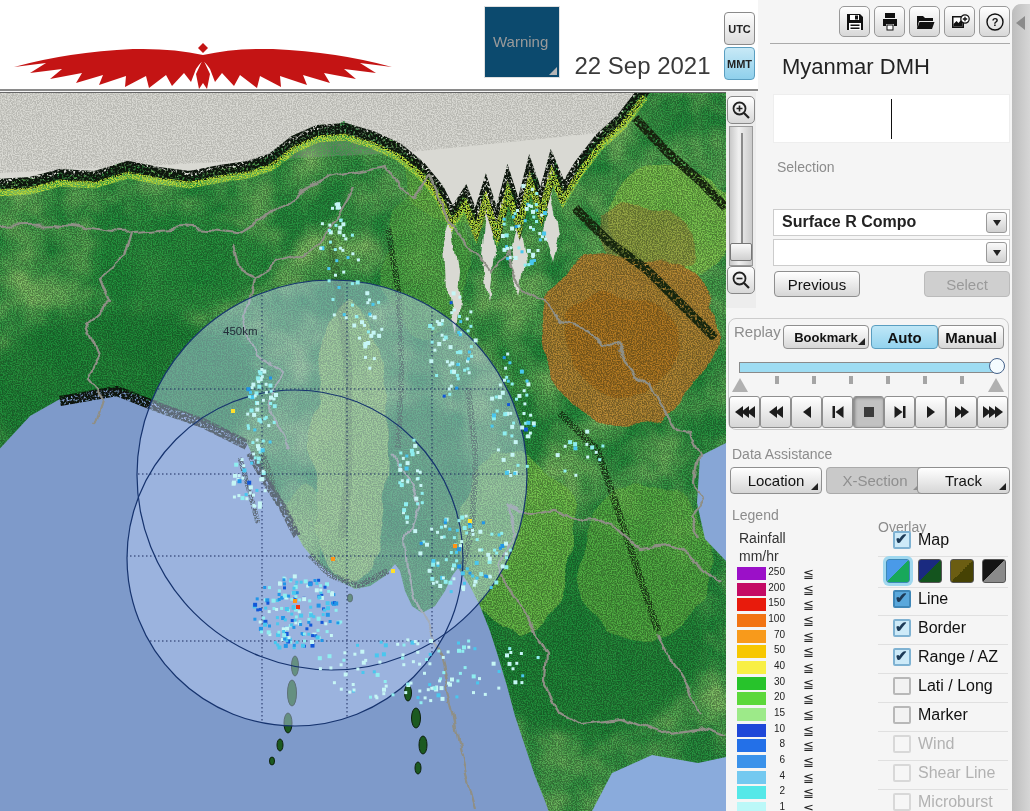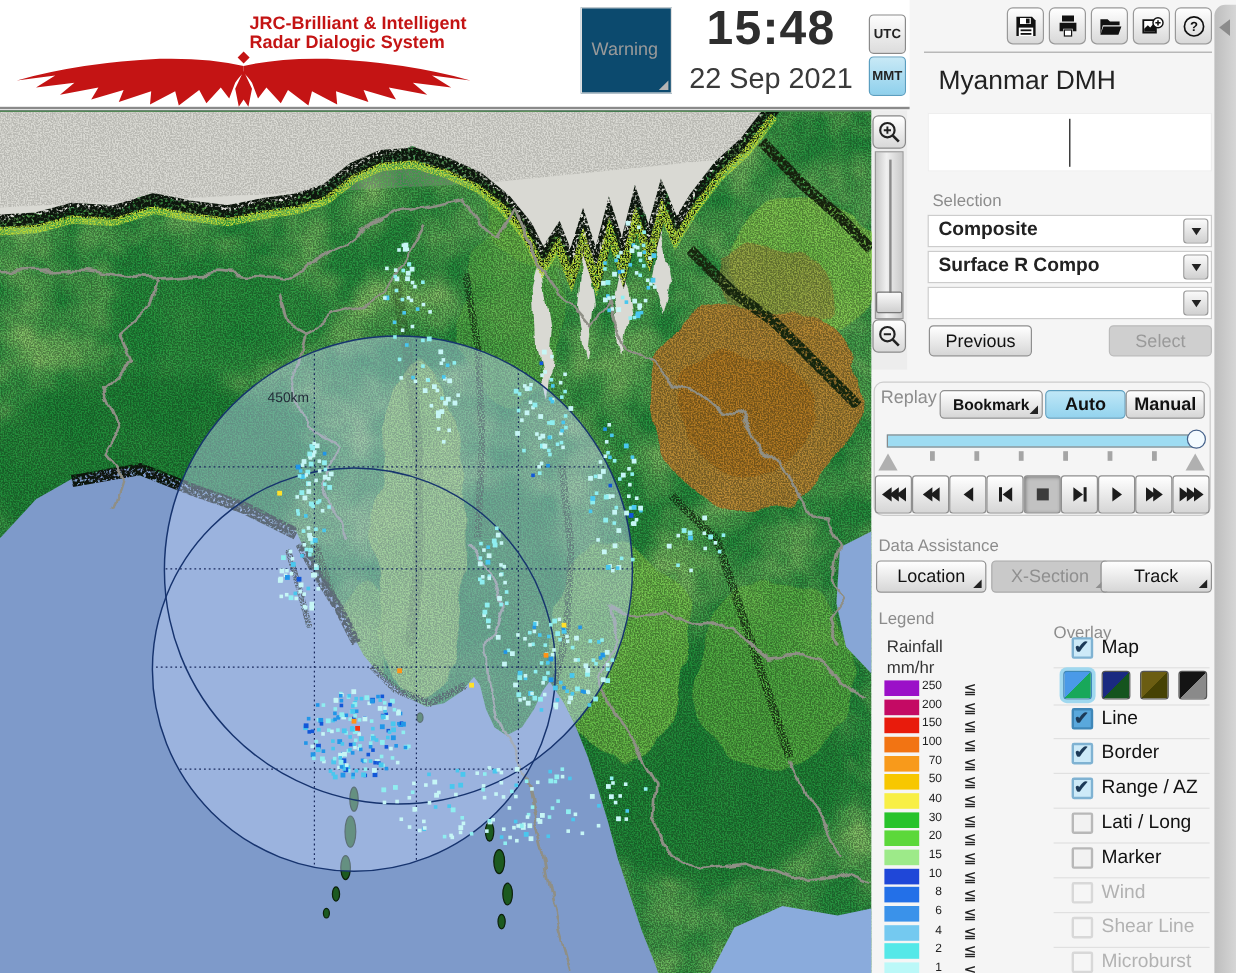--- a/index.html
+++ b/index.html
@@ -95,37 +95,32 @@
 #zoom-thumb { position:absolute; left:0px; top:116px; width:22px; height:18px; background:linear-gradient(#fafafa,#cfcfcf); border:1px solid #777; border-radius:2px; }
 
 #map-wrap { left:0; top:92px; width:726px; height:719px; border-top:1px solid #666; background:#27913f; }
 </style>
 </head>
 <body>
 
 <div id="app">
 
   <div id="header-left" class="abs">
-    <div id="logo-sub" class="abs">
-      <div>JRC-Brilliant &amp; Intelligent</div>
-      <div>Radar  Dialogic  System</div>
-    </div>
     <svg class="abs" style="left:8px; top:42px;" width="390" height="48" viewBox="0 0 390 48">
       <g fill="#c41414">
         <path d="M195,11 L190,6 L195,1 L200,6 Z"></path>
         <path d="M195,13 Q225,6 265,7 Q330,10 384,25 L352,21 L368,31 L336,27 L348,37 L316,31 L322,41 L295,33 L299,43 L272,34 L273,45 L252,34 L249,46 L232,33 L226,44 L214,31 L207,40 L202,27 Q198,21 195,19 Z"></path>
         <path d="M195,13 Q165,6 125,7 Q60,10 6,25 L38,21 L22,31 L54,27 L42,37 L74,31 L68,41 L95,33 L91,43 L118,34 L117,45 L138,34 L141,46 L158,33 L164,44 L176,31 L183,40 L188,27 Q192,21 195,19 Z"></path>
         <path d="M195,17 L202,32 L199,47 L195,41 L191,47 L188,32 Z"></path>
       </g>
     </svg>
     <div id="warning-box" class="abs">
       <div id="warning-label" class="abs">Warning</div>
       <div class="grip"></div>
     </div>
-    <div id="clock-time" class="abs">15:48</div>
     <div id="clock-date" class="abs">22 Sep 2021</div>
     <div id="utc-btn" class="tzbtn abs">UTC</div>
     <div id="mmt-btn" class="tzbtn abs">MMT</div>
   </div>
 
   <div class="toolbtn abs" style="left:839px">
     <svg width="20" height="20" viewBox="0 0 20 20">
         <path fill="#111" d="M2,2 h13 l3,3 v13 h-16 Z"></path>
         <rect x="5" y="3" width="9" height="5" fill="#fff"></rect>
         <rect x="10" y="3.5" width="3" height="4" fill="#111"></rect>
@@ -164,26 +159,20 @@
   <div id="right-strip" class="abs"></div>
   <div id="collapse-arrow" class="abs"></div>
 
   <div id="panel-divider" class="abs"></div>
   <div id="station-title" class="abs">Myanmar DMH</div>
   <div id="info-box" class="abs">
       <div id="info-cursor"></div>
     </div>
 
   <div id="selection-label" class="sec-label abs">Selection</div>
-  <div id="dd1" class="dropdown abs">
-    <div class="dd-text">Composite</div>
-    <div class="dd-arrow-btn">
-        <div class="dd-caret"></div>
-      </div>
-  </div>
   <div id="dd2" class="dropdown abs">
     <div class="dd-text">Surface R Compo</div>
     <div class="dd-arrow-btn">
         <div class="dd-caret"></div>
       </div>
   </div>
   <div id="dd3" class="dropdown abs">
     <div class="dd-text"></div>
     <div class="dd-arrow-btn">
         <div class="dd-caret"></div>

